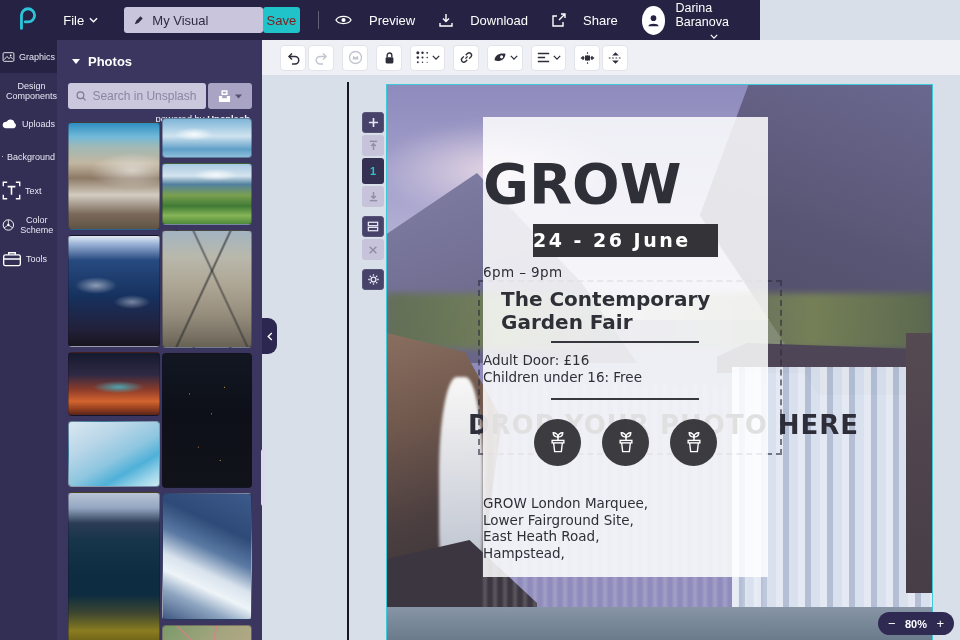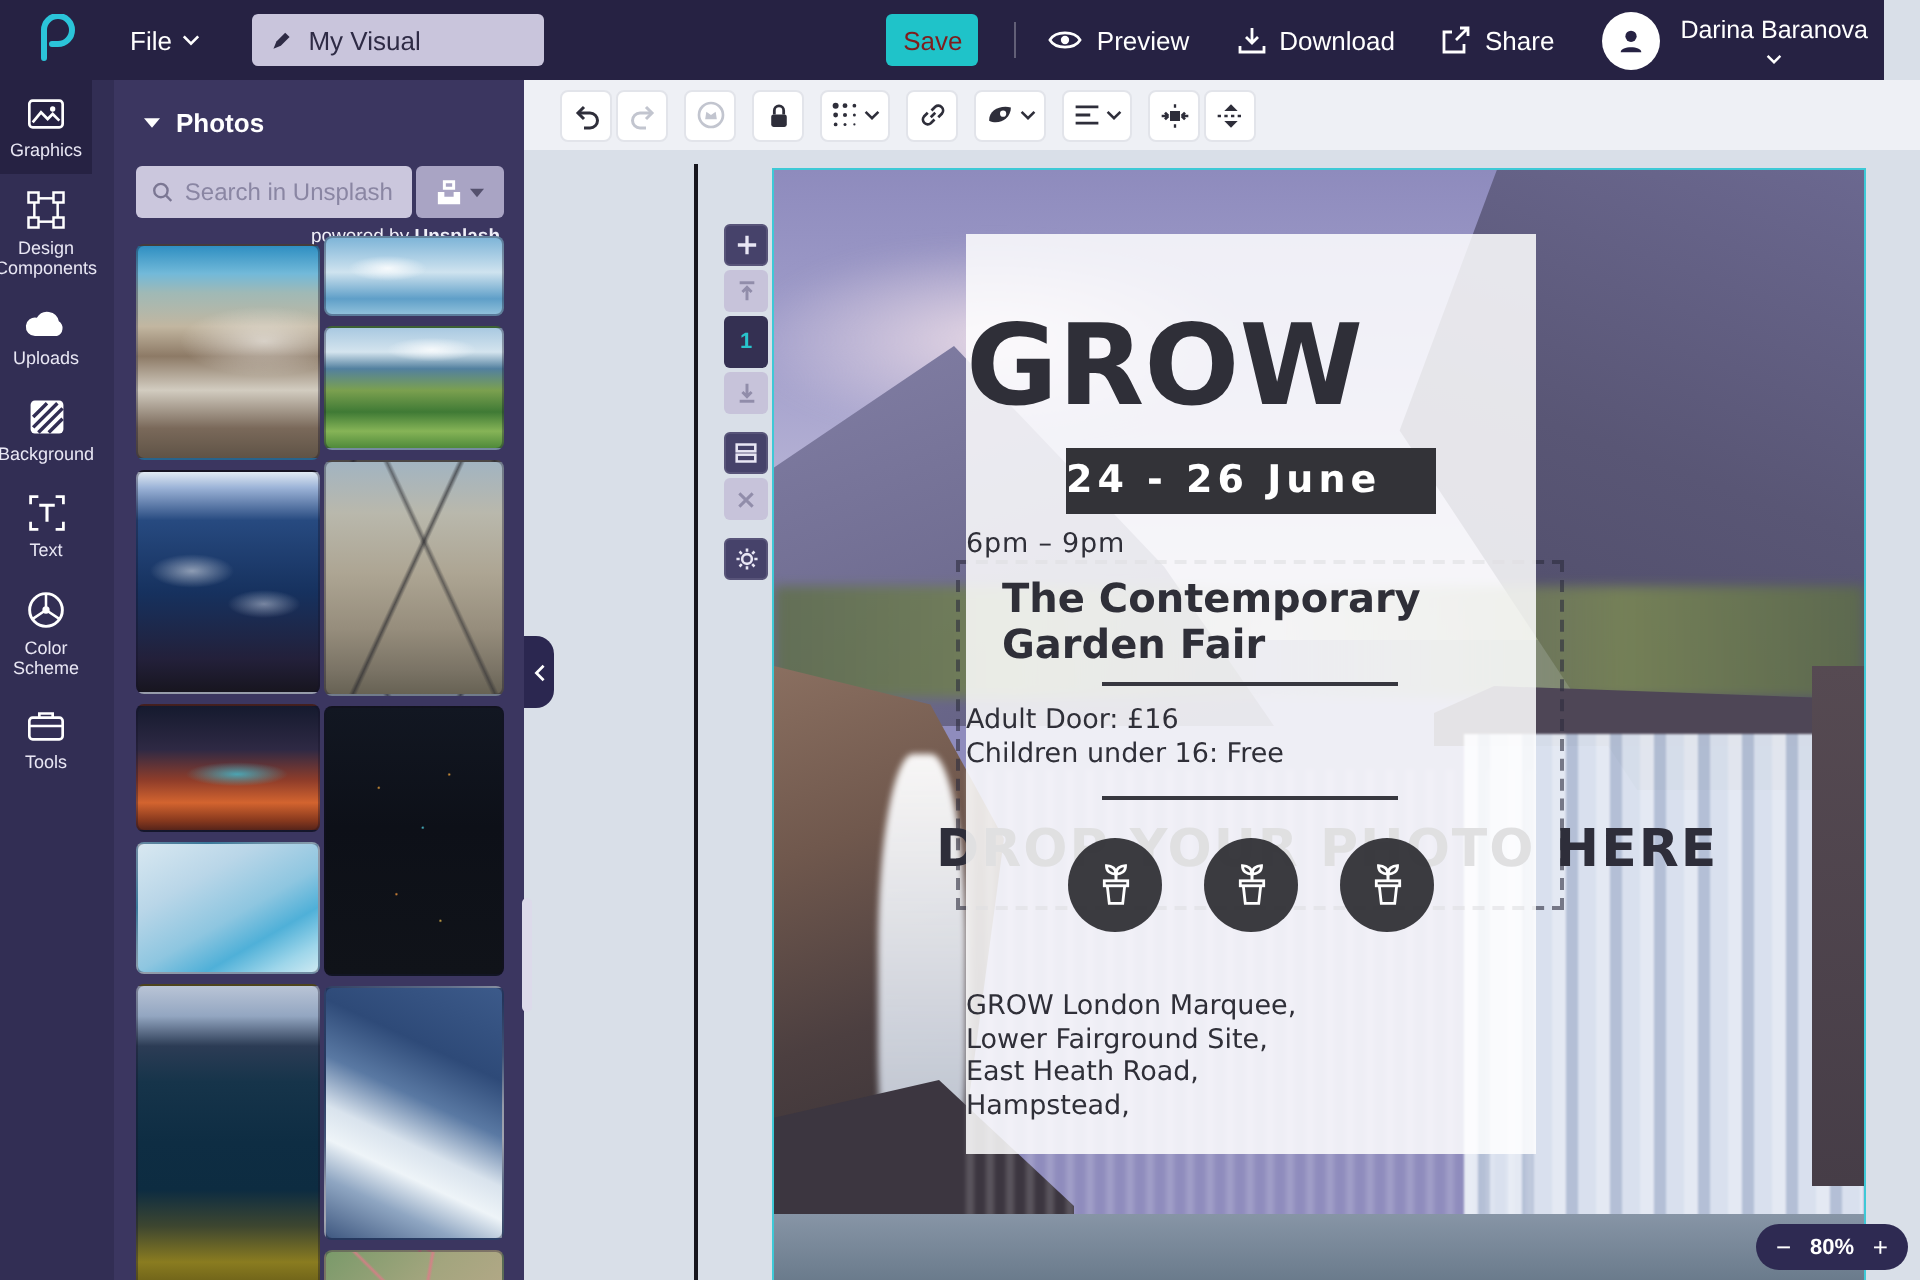--- a/index.html
+++ b/index.html
@@ -1,36 +1,36 @@
 <!DOCTYPE html>
 <html><head>
 <meta charset="utf-8">
 <style>
   * { margin:0; padding:0; box-sizing:border-box; }
   html,body { width:960px; height:640px; overflow:hidden; background:#d9dfe8; }
   body { font-family:"Liberation Sans", sans-serif; }
   .app { position:relative; width:960px; height:640px; overflow:hidden; background:#d9dfe8; }
 
   
-  .topbar { position:absolute; left:0; top:0; width:942px; height:40px; background:#262243; display:flex; align-items:center; z-index:50; }
+  .topbar { position:absolute; left:0; top:0; width:760px; height:40px; background:#262243; display:flex; align-items:center; z-index:50; }
   .logo { width:30px; height:26px; margin-left:13px; }
   .file-menu { display:flex; align-items:center; gap:5px; color:#fff; font-size:13px; margin-left:22px; cursor:pointer; }
   .title-box { margin-left:26px; width:146px; height:26px; background:#c9c5dc; border-radius:3px; display:flex; align-items:center; padding:0 10px; gap:8px; }
   .title-box input { border:0; background:transparent; font-size:13px; color:#2e2b45; width:100%; font-family:"Liberation Sans",sans-serif; outline:none; }
   .topbar-right { margin-left:auto; display:flex; align-items:center; gap:0; padding-right:8px; }
   .save-btn { width:46px; height:26px; background:#1fc3c9; border:0; border-radius:3px; color:#7f1d1d; font-size:13px; cursor:pointer; font-family:"Liberation Sans",sans-serif; }
   .tb-divider { width:1px; height:18px; background:rgba(255,255,255,.28); margin:0 16px 0 18px; }
-  .tb-action { display:flex; align-items:center; gap:7px; color:#fff; font-size:13px; cursor:pointer; margin-right:24px; }
+  .tb-action { display:flex; align-items:center; gap:17px; color:#fff; font-size:13px; cursor:pointer; margin-right:24px; }
   .tb-action svg { display:block; }
   .avatar { width:29px; height:29px; border-radius:50%; background:#fff; display:flex; align-items:center; justify-content:center; margin-right:10px; }
   .user-name { color:#fff; font-size:12.5px; display:flex; align-items:center; gap:5px; cursor:pointer;flex-direction:column; }
 
   
   .sidebar { position:absolute; left:0; top:40px; width:57px; height:600px; background:#322e54; z-index:40; }
-  .side-item { width:46px; padding:8px 2px 7px; display:flex; flex-direction:column; align-items:center; gap:4px; cursor:pointer; }
+  .side-item { width:57px; padding:8px 2px 7px; display:flex; align-items:center; gap:4px; cursor:pointer; }
   .side-item.active { background:#262243; }
   .side-item .lbl { color:#e9e7f4; font-size:9px; line-height:10px; text-align:center; }
   .side-item svg { display:block; }
 
   
   .panel { position:absolute; left:57px; top:40px; width:205px; height:600px; background:#3b3660; z-index:30; overflow:hidden; }
   .panel-head { display:flex; align-items:center; gap:8px; padding:14px 0 0 15px; color:#fff; font-size:13px; font-weight:bold; cursor:pointer; }
   .search-row { display:flex; margin:14px 10px 0 11px; gap:2px; }
   .search-box { flex:1; height:26px; background:#cbc7dd; border-radius:3px; display:flex; align-items:center; padding:0 8px; gap:6px; }
   .search-box input { border:0; background:transparent; outline:none; font-size:12px; color:#55516e; width:100%; font-family:"Liberation Sans",sans-serif; }

